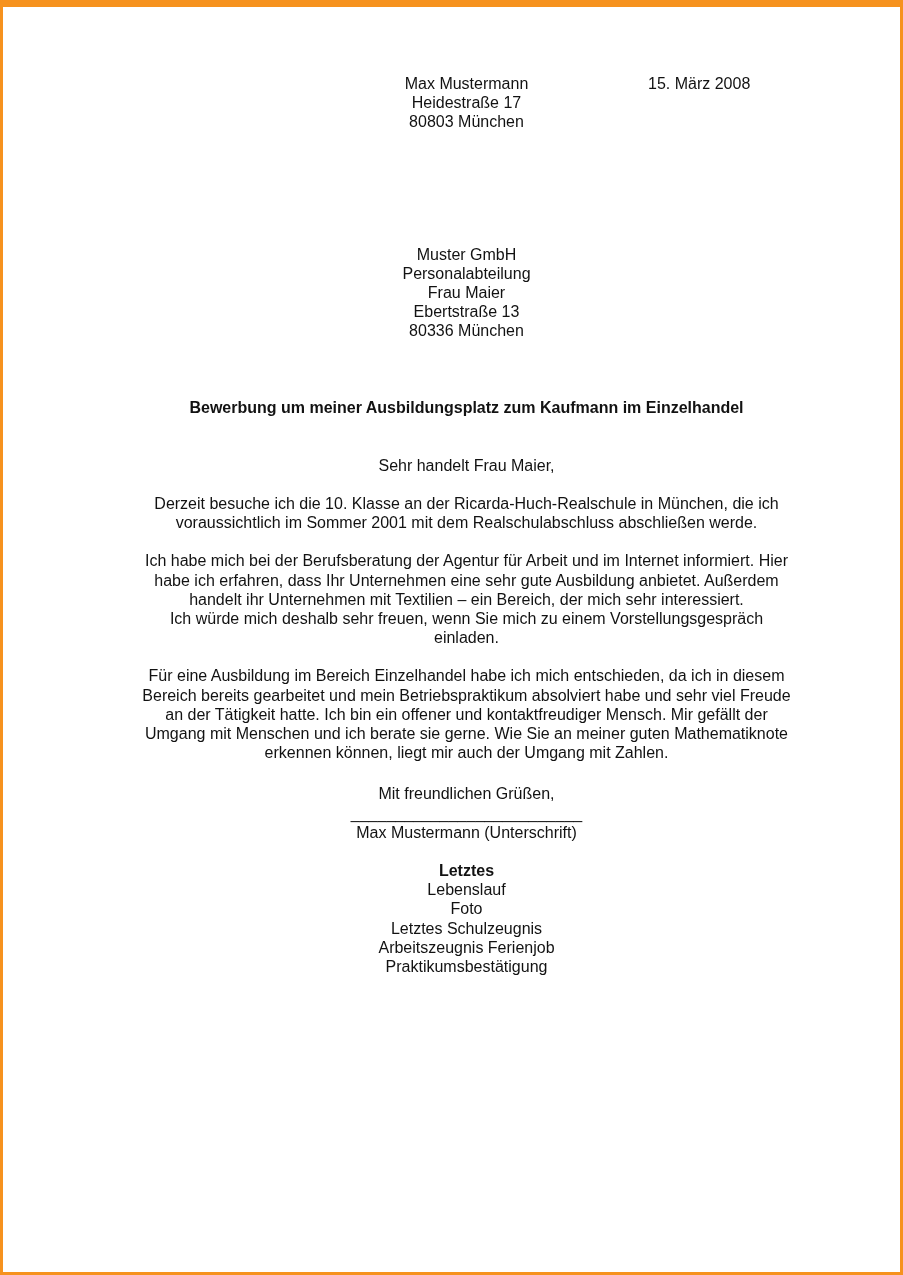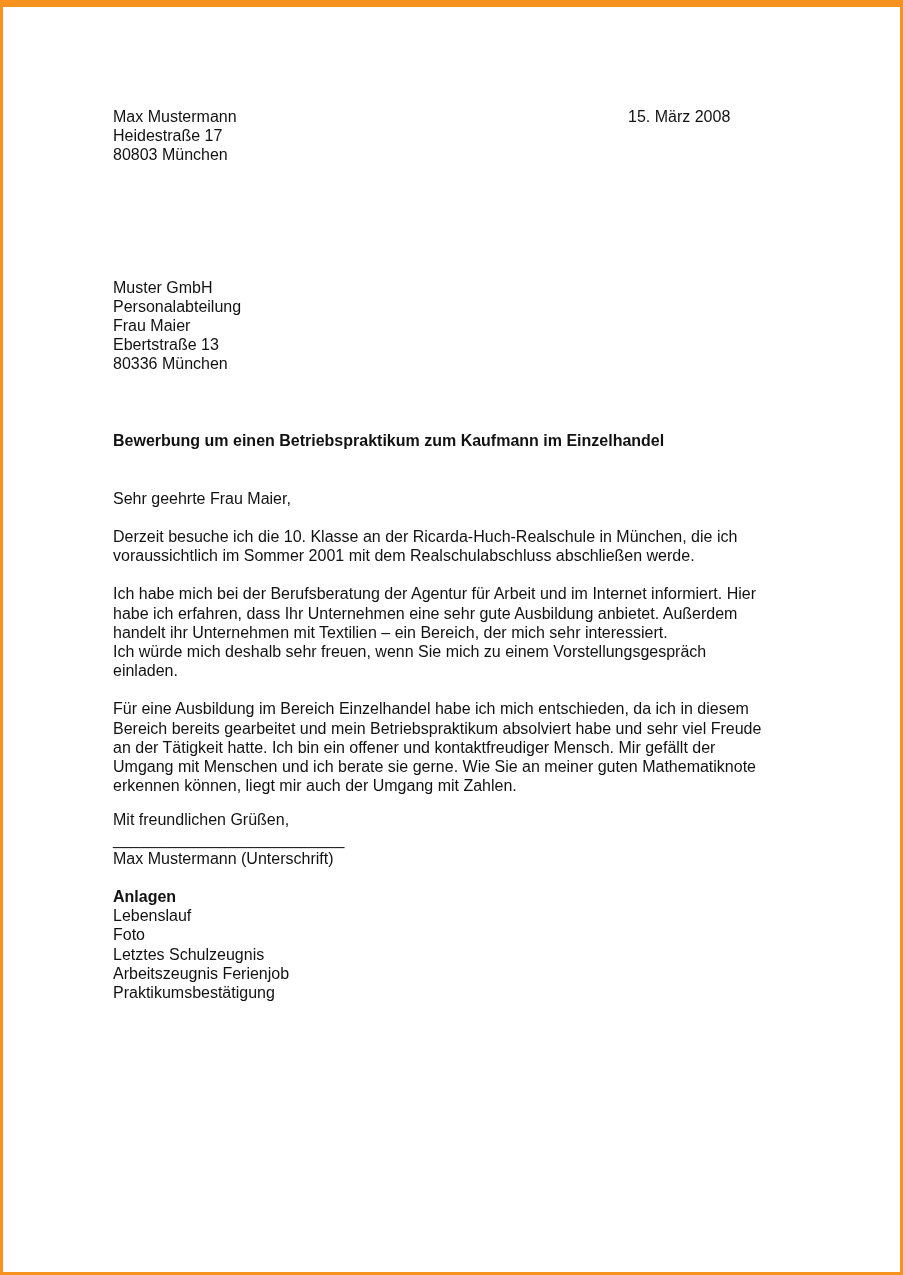--- a/index.html
+++ b/index.html
@@ -16,48 +16,49 @@
     background: var(--paper);
     border-style: solid;
     border-color: var(--accent);
     border-width: 7px 3px 3px 3px;
     overflow: hidden;
     font-family: "Liberation Sans", "DejaVu Sans", sans-serif;
     color: var(--ink);
   }
 
   .content {
-    padding: 100px 80px 0 110px;
+    padding: 67px 80px 0 110px;
     font-size: 16px;
     line-height: 19.2px;
+    text-align: center;
   }
 
   .multiline { white-space: pre-line; }
 
   .header-row { position: relative; }
 
   .date {
     position: absolute;
-    left: 515px;
+    left: 535px;
     top: 0;
     white-space: nowrap;
   }
 
   .recipient { margin-top: 113px; }
 
   .subject {
     margin-top: 57px;
     font-weight: bold;
   }
 
   .salutation { margin-top: 39px; }
 
   .para { margin-top: 19px; }
 
-  .closing { margin-top: 15px; }
+  .closing { margin-top: 22px; }
 
   .sig-line {
     letter-spacing: 0;
     white-space: nowrap;
   }
 
   .sig-name { white-space: nowrap; }
 
   .enclosures-heading {
     margin-top: 19px;
@@ -76,23 +77,23 @@
 80803 München</div>
       <div class="date">15. März 2008</div>
     </div>
 
     <div class="recipient multiline">Muster GmbH
 Personalabteilung
 Frau Maier
 Ebertstraße 13
 80336 München</div>
 
-    <div class="subject">Bewerbung um einen Betriebspraktikum zum Kaufmann im Einzelhandel</div>
+    <div class="subject">Bewerbung um meiner Ausbildungsplatz zum Kaufmann im Einzelhandel</div>
 
-    <div class="salutation">Sehr geehrte Frau Maier,</div>
+    <div class="salutation">Sehr handelt Frau Maier,</div>
 
 
     <div class="para multiline">Derzeit besuche ich die 10. Klasse an der Ricarda-Huch-Realschule in München, die ich
 voraussichtlich im Sommer 2001 mit dem Realschulabschluss abschließen werde.</div>
 
     <div class="para multiline">Ich habe mich bei der Berufsberatung der Agentur für Arbeit und im Internet informiert. Hier
 habe ich erfahren, dass Ihr Unternehmen eine sehr gute Ausbildung anbietet. Außerdem
 handelt ihr Unternehmen mit Textilien – ein Bereich, der mich sehr interessiert.
 Ich würde mich deshalb sehr freuen, wenn Sie mich zu einem Vorstellungsgespräch
 einladen.</div>
@@ -102,21 +103,21 @@
 an der Tätigkeit hatte. Ich bin ein offener und kontaktfreudiger Mensch. Mir gefällt der
 Umgang mit Menschen und ich berate sie gerne. Wie Sie an meiner guten Mathematiknote
 erkennen können, liegt mir auch der Umgang mit Zahlen.</div>
 
     <div class="closing">Mit freundlichen Grüßen,</div>
 
     <div class="sig-line">__________________________</div>
 
     <div class="sig-name">Max Mustermann (Unterschrift)</div>
 
-    <div class="enclosures-heading">Anlagen</div>
+    <div class="enclosures-heading">Letztes</div>
 
     <div class="enclosures-list multiline">Lebenslauf
 Foto
 Letztes Schulzeugnis
 Arbeitszeugnis Ferienjob
 Praktikumsbestätigung</div>
 
   </div>
 </div>
 

